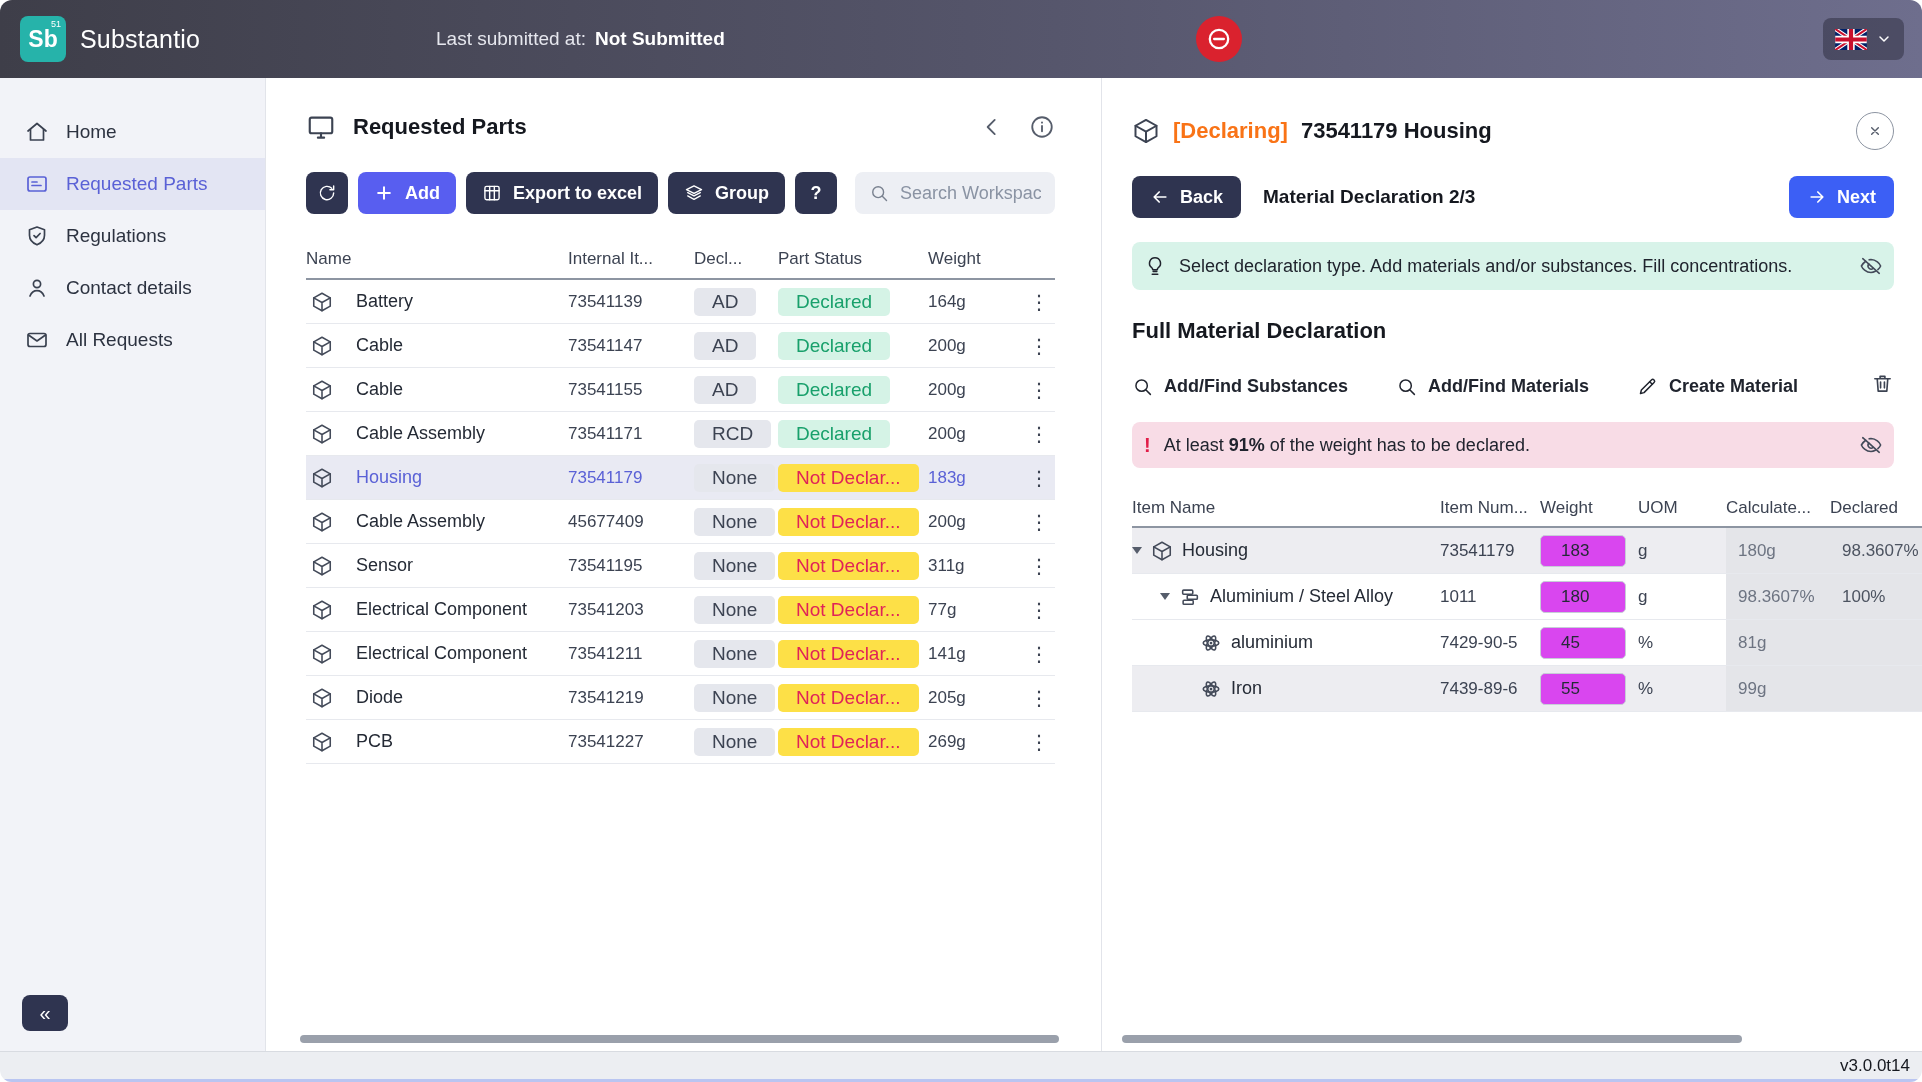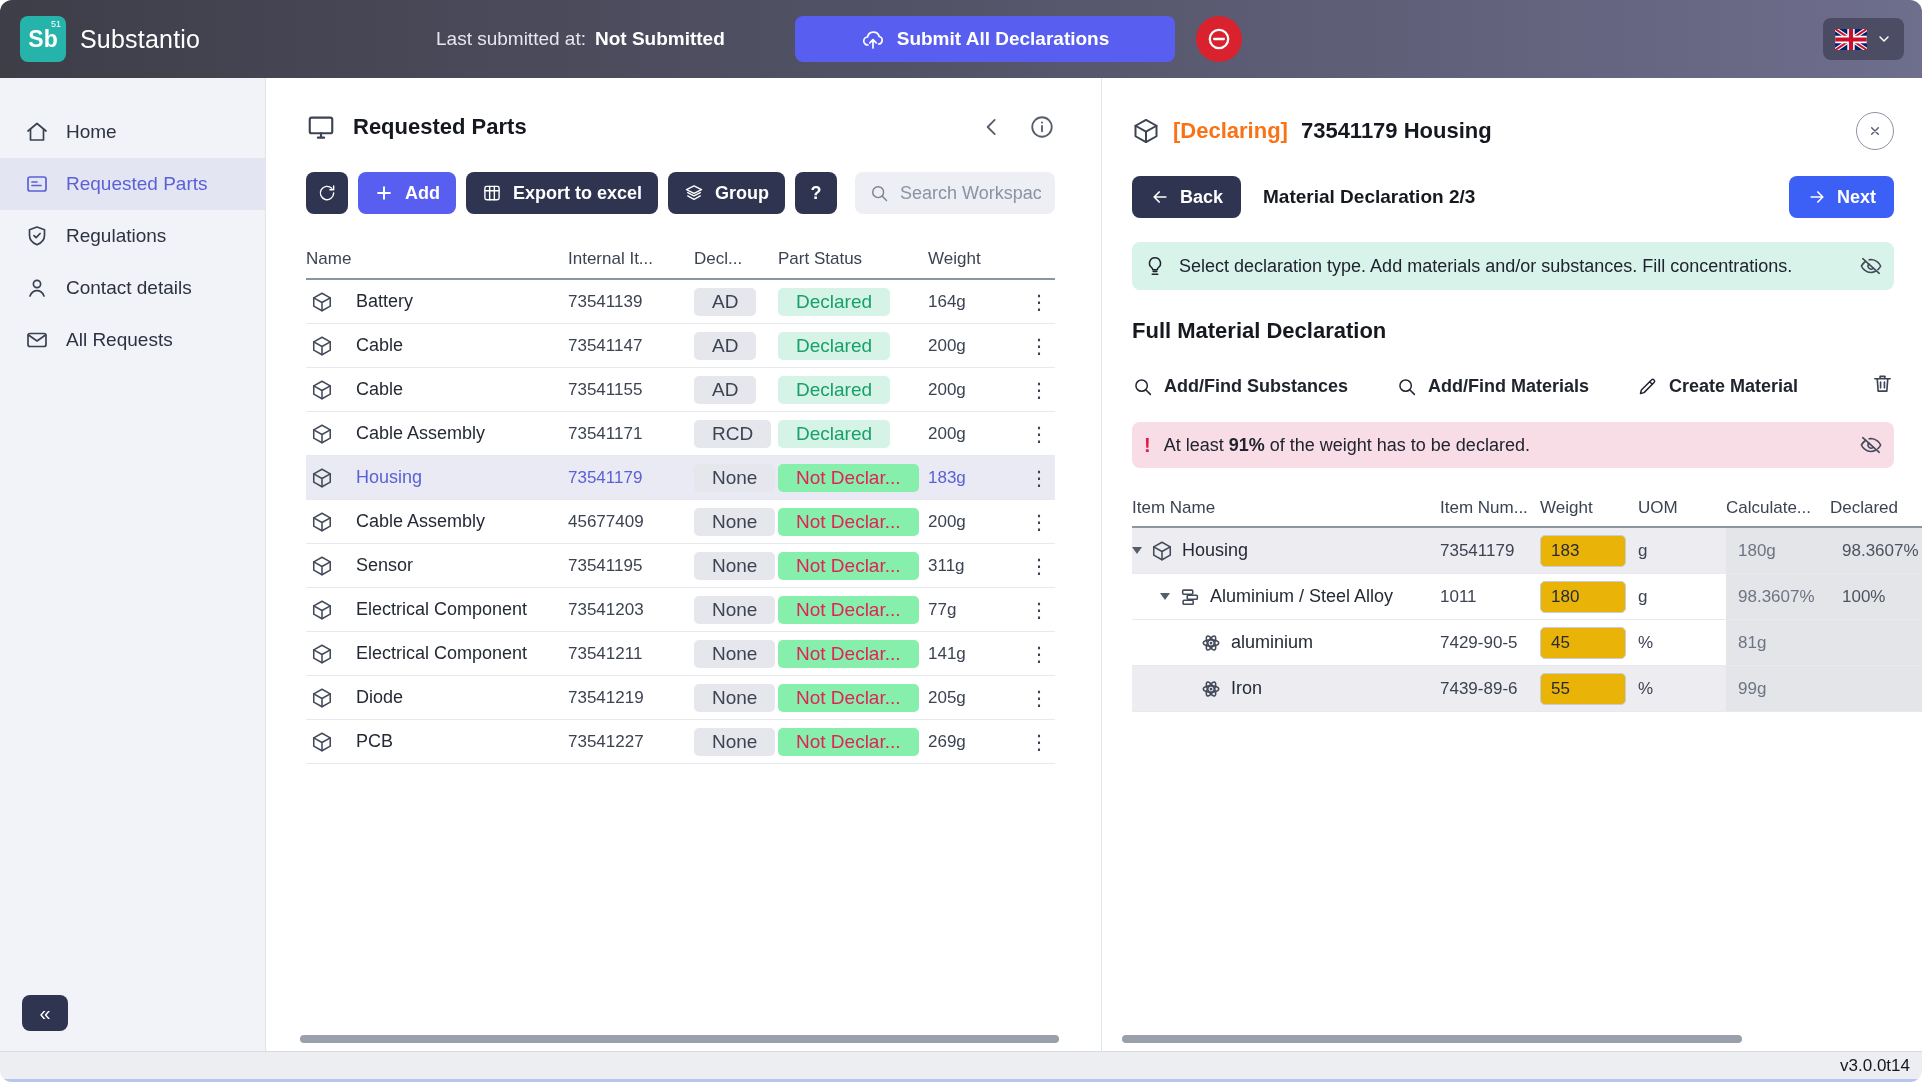--- a/index.html
+++ b/index.html
@@ -72,21 +72,21 @@
   .phead, .prow { display:grid; grid-template-columns:50px 212px 126px 84px 150px 96px 30px; align-items:center; }
   .phead { height:40px; border-bottom:2px solid #8d95a2; color:#3c4352; font-size:17px; }
   .phead .h-name { grid-column:1/3; }
   .prow { height:44px; border-bottom:1px solid #e7e9ee; font-size:18px; color:#242a35; cursor:pointer; }
   .c-icon { display:flex; padding-left:5px; color:#434a59; }
   .c-icon svg { width:22px; height:22px; }
   .c-int { color:#3c4352; font-size:17px; }
   .badge { display:inline-block; padding:3px 18px; border-radius:5px; font-size:19px; white-space:nowrap; }
   .badge.gray { background:#e5e7ed; color:#3c4352; }
   .badge.green { background:#d5f3e6; color:#18a06b; }
-  .badge.redb { background:#86efac; color:#e02358; }
+  .badge.redb { background:#fde047; color:#e02358; }
   .c-weight { font-size:17px; color:#3c4352; }
   .c-menu { color:#3c4352; font-size:20px; text-align:center; cursor:pointer; }
   .prow.selected { background:#e9eaf3; }
   .prow.selected .c-name, .prow.selected .c-int, .prow.selected .c-weight { color:#5a61d6; }
 
   
   .detail-panel { flex:1; border-left:1px solid #e2e4ea; padding:34px 0 0 30px; position:relative; overflow:hidden; }
   .d-head { display:flex; align-items:center; gap:13px; width:762px; }
   .d-head .cube { width:28px; height:28px; color:#3c4352; }
   .d-tag { color:#f97316; font-size:22px; font-weight:bold; }
@@ -125,22 +125,22 @@
   .dhead { height:38px; border-bottom:2px solid #8d95a2; font-size:17px; color:#3c4352; }
   .drow { height:46px; border-bottom:1px solid #e7e9ee; font-size:18px; color:#242a35; }
   .drow.shade { background:#ededf1; }
   .d-name { display:flex; align-items:center; gap:9px; }
   .drow.lvl1 .d-name { padding-left:28px; }
   .drow.lvl2 .d-name { padding-left:68px; }
   .caret { width:0; height:0; border-left:5.5px solid transparent; border-right:5.5px solid transparent;
     border-top:7px solid #565d6b; cursor:pointer; flex:0 0 auto; }
   .d-name svg { width:22px; height:22px; color:#434a59; flex:0 0 22px; }
   .d-num { font-size:17px; color:#3c4352; }
-  .winput { width:86px; height:32px; border:1px solid #c7cdd7; border-radius:5px; background:#eab308;
-    font-size:17px; padding:0 10px; font-family:inherit; color:#242a35; }
+  .winput { width:86px; height:32px; border:1px solid #c7cdd7; border-radius:5px; background:#d946ef;
+    font-size:17px; padding:0 20px; font-family:inherit; color:#242a35; }
   .d-uom { font-size:17px; color:#3c4352; }
   .d-calc, .d-decl { align-self:stretch; display:flex; align-items:center; background:#e4e5e9;
     font-size:17px; padding-left:12px; }
   .d-calc { color:#6d7482; }
   .d-decl { color:#4c5360; }
 
   
   .hscroll { position:absolute; bottom:8px; height:8px; border-radius:4px; background:#9aa0ab; }
   .parts-scroll { left:34px; right:42px; }
   .detail-scroll { left:20px; width:620px; }
@@ -161,27 +161,20 @@
       <div class="logo">
         <span class="logo-num">51</span>
         <span>Sb</span>
       </div>
       <span class="app-name">Substantio</span>
     </div>
     <div class="last-submitted">
       <span>Last submitted at:</span>
       <b>Not Submitted</b>
     </div>
-    <button class="submit-btn">
-      <svg class="ic" viewBox="0 0 24 24">
-          <path d="M7 18a4 4 0 0 1-.5-8A6 6 0 0 1 18.2 9.5 3.8 3.8 0 0 1 17.5 17"></path>
-          <path d="M12 21v-8M8.8 15.8 12 12.6l3.2 3.2"></path>
-        </svg>
-      <span>Submit All Declarations</span>
-    </button>
     <button class="stop-btn">
       <svg class="ic" viewBox="0 0 24 24">
           <circle cx="12" cy="12" r="8.5"></circle>
           <path d="M7.5 12h9"></path>
         </svg>
     </button>
     <button class="lang">
       <svg viewBox="0 0 60 40" width="32" height="21">
         <rect width="60" height="40" fill="#012169"></rect>
         <path d="M0 0 60 40M60 0 0 40" stroke="#fff" stroke-width="8"></path>

